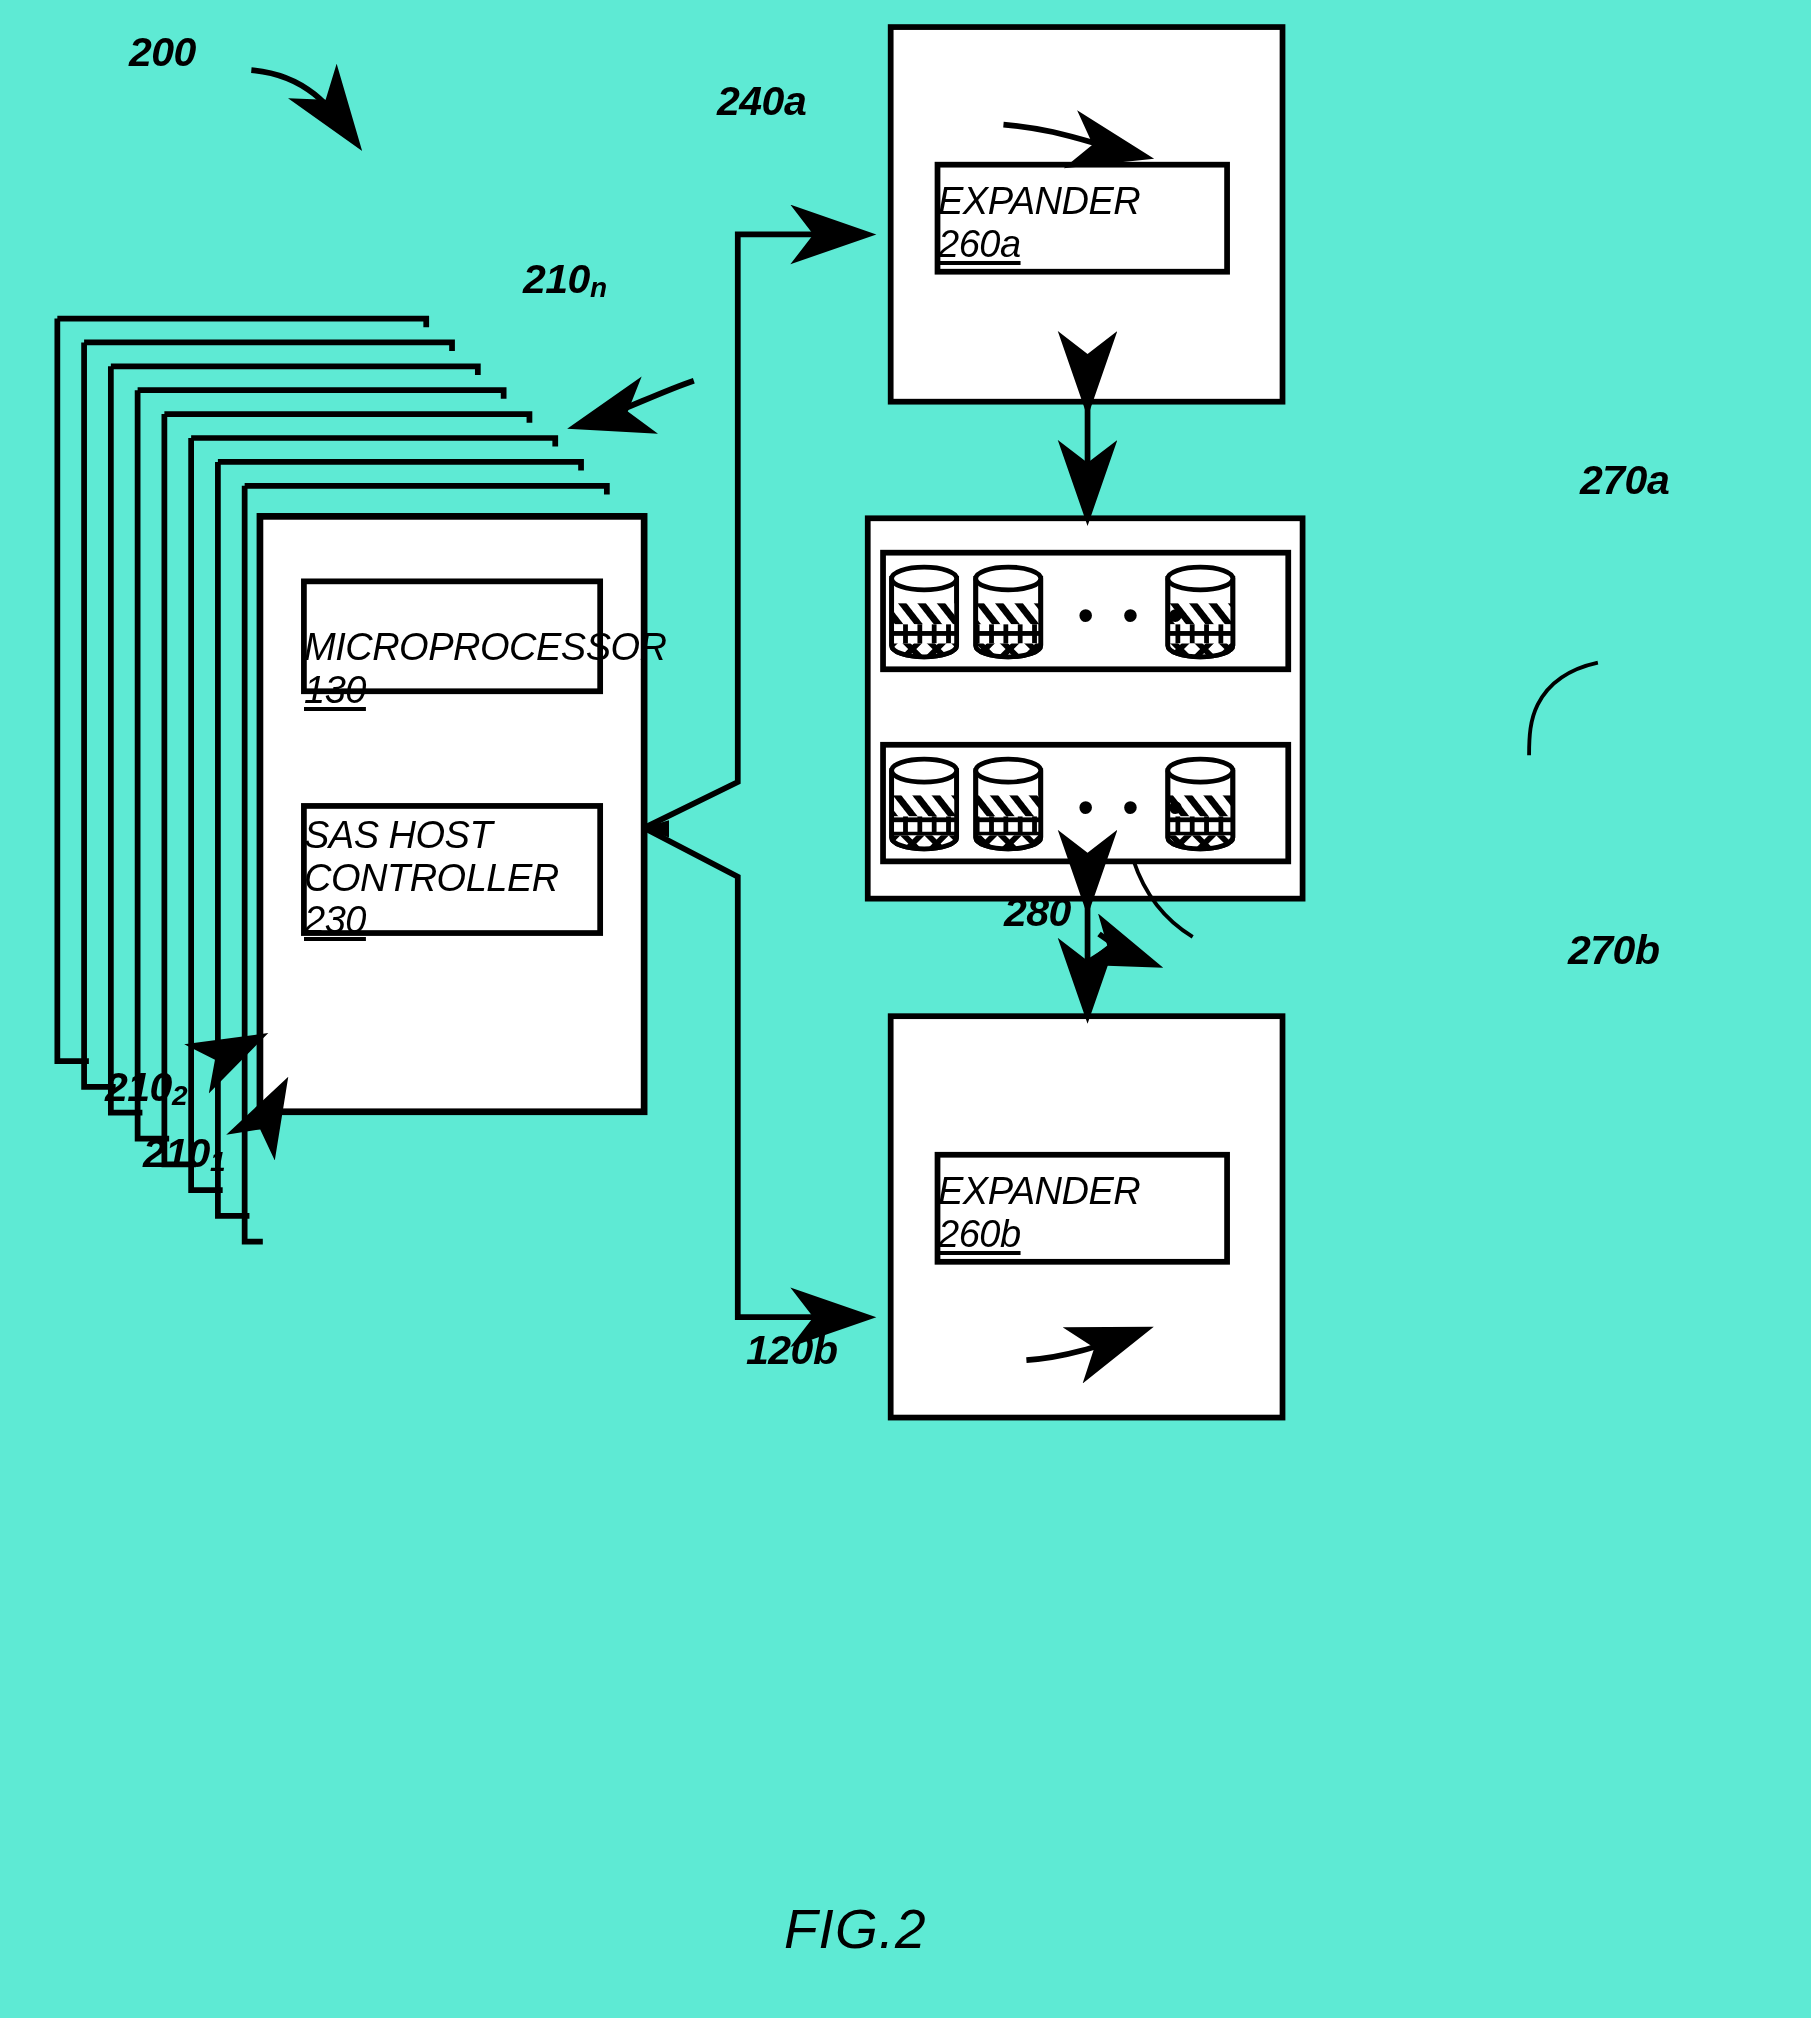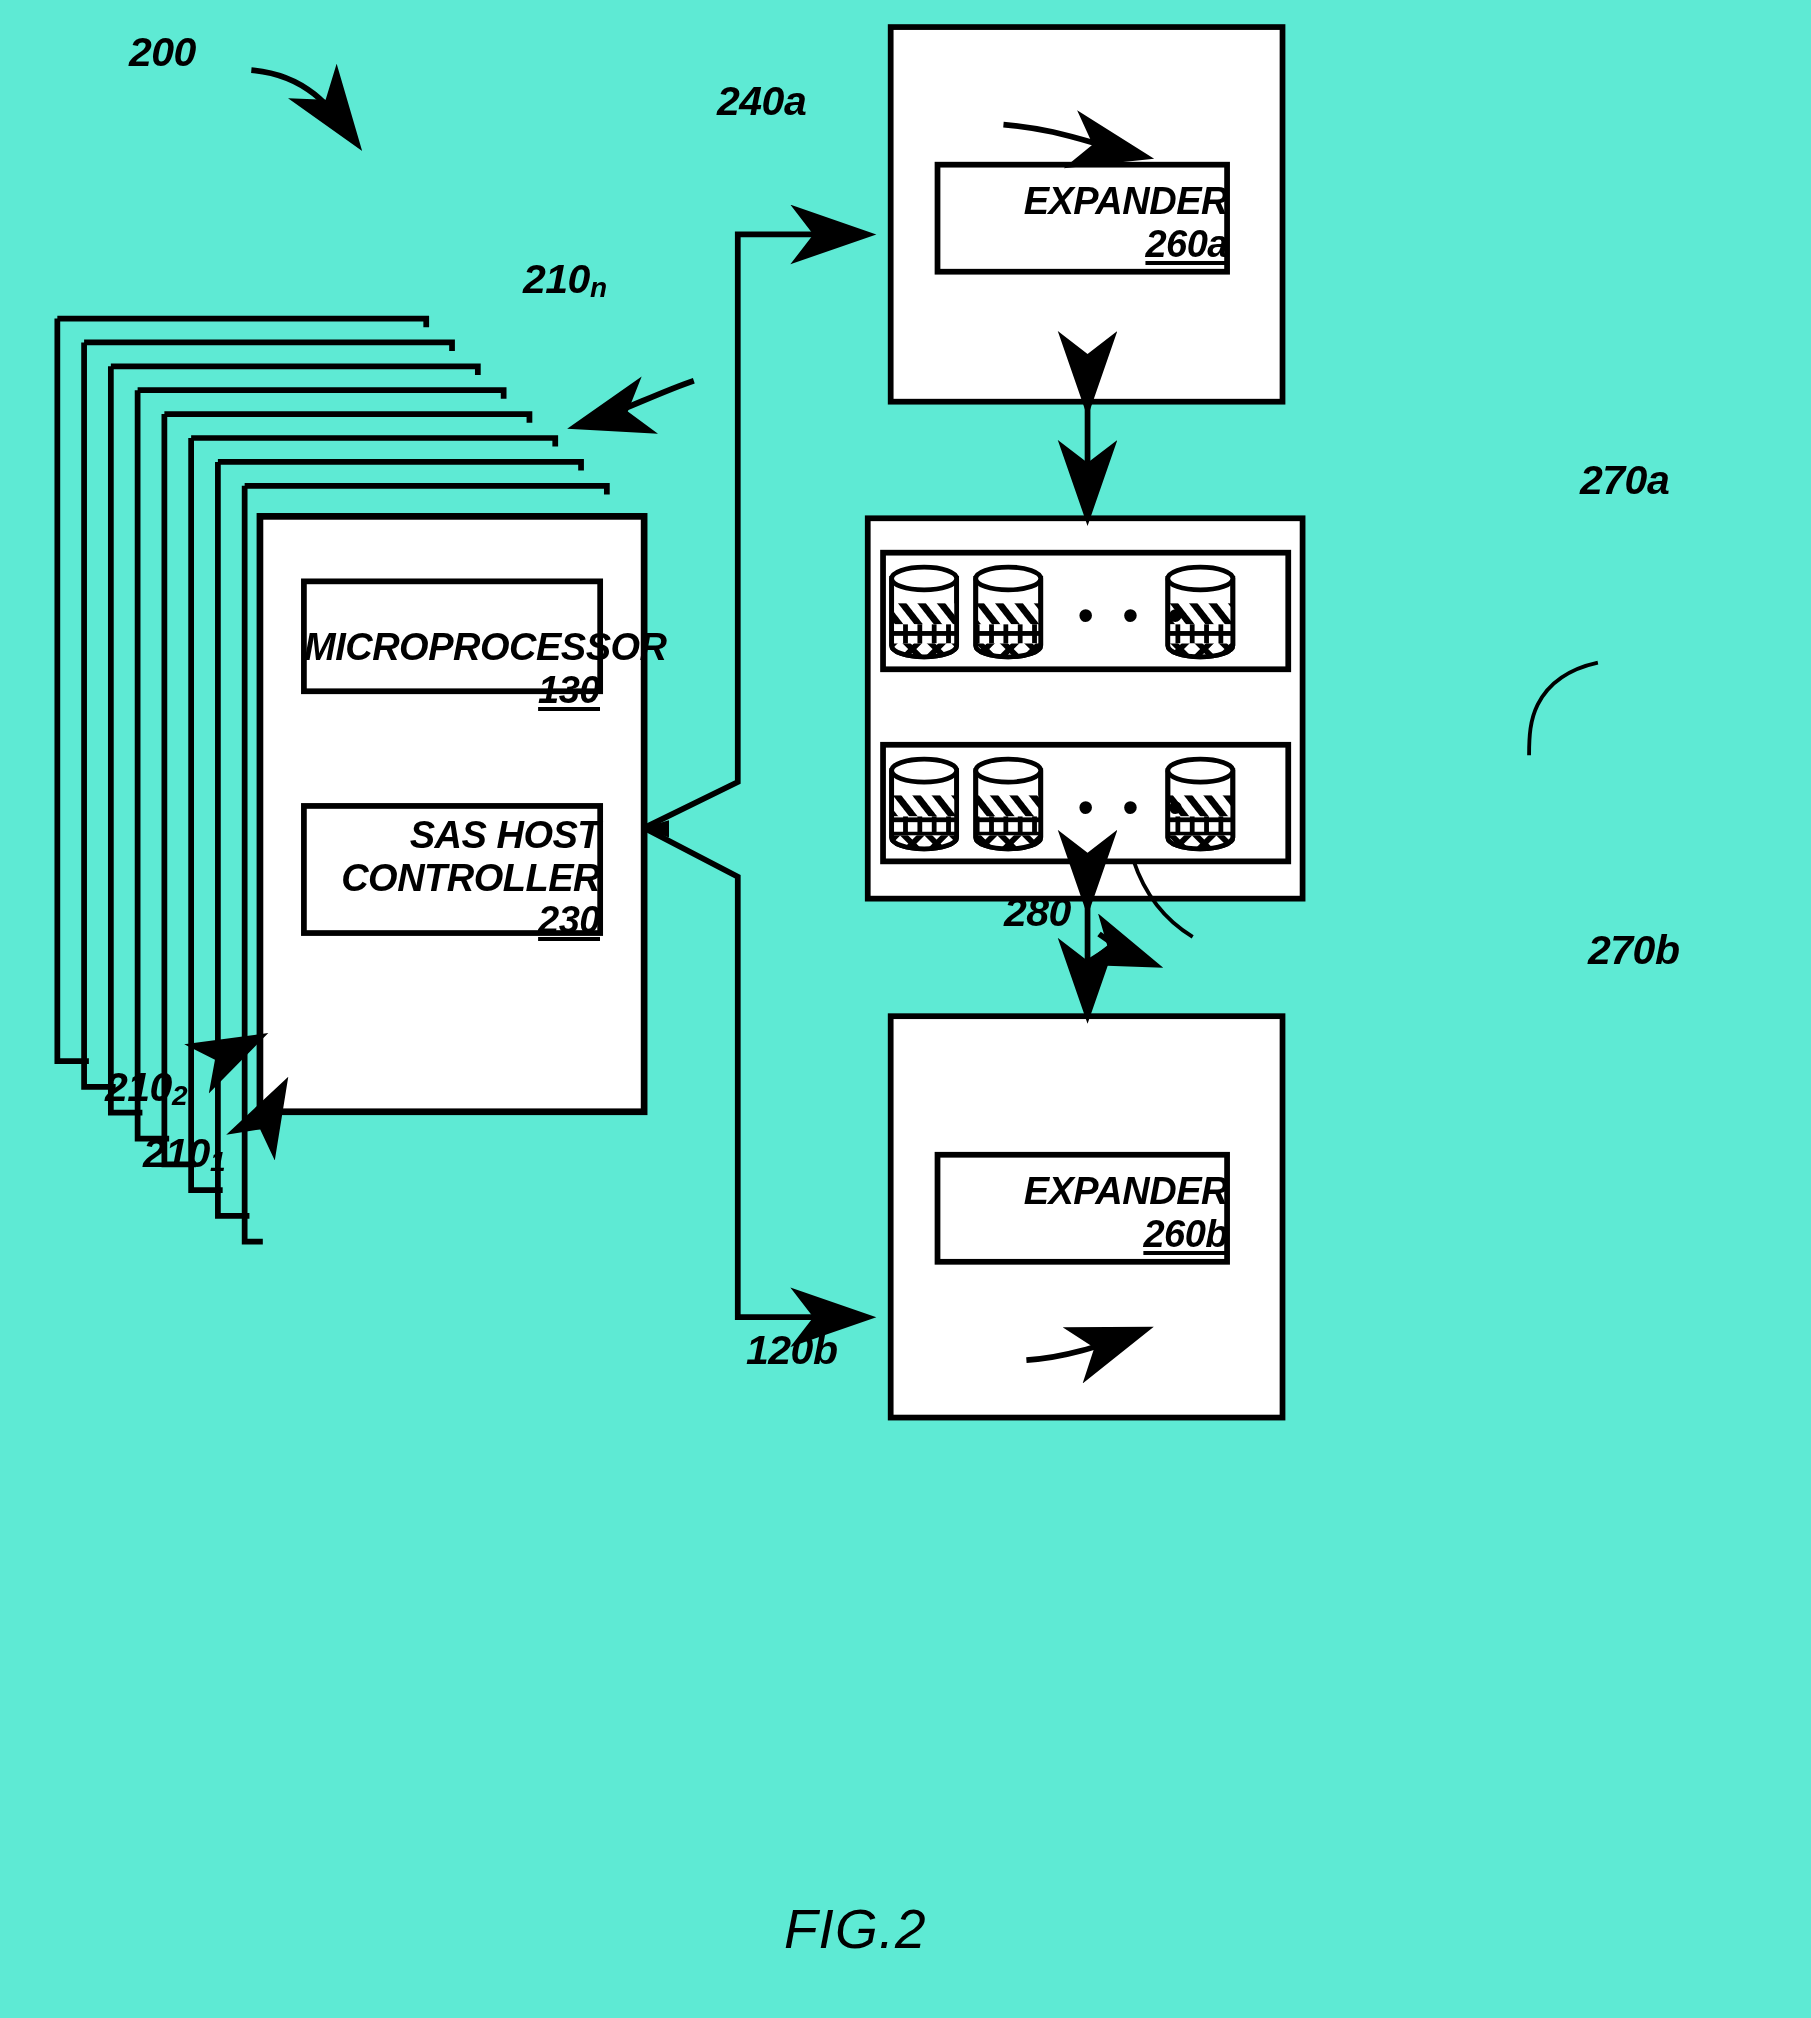--- a/index.html
+++ b/index.html
@@ -4,21 +4,21 @@
 <style>
   html,body{margin:0;padding:0;background:#fff;}
   body{font-family:"Liberation Sans",sans-serif;}
   #fig{position:relative;width:1811px;height:2019px;background:#5eead4;overflow:hidden;}
   svg.layer{position:absolute;left:0;top:0;width:1811px;height:2019px;}
 
   .lbl{position:absolute;font-style:italic;font-weight:bold;color:#000;
        font-family:"Liberation Sans",sans-serif;white-space:nowrap;letter-spacing:-0.5px;}
   .ref{font-size:41px;}
   .sub{font-size:28px;font-style:italic;font-weight:bold;}
-  .boxtxt{position:absolute;text-align:right;font-style:italic;font-weight:bold;
+  .boxtxt{position:absolute;text-align:left;font-style:italic;font-weight:normal;
           color:#000;font-family:"Liberation Sans",sans-serif;line-height:1.12;
           font-size:38px;letter-spacing:-0.5px;white-space:nowrap;}
   .uline{text-decoration:underline;text-underline-offset:3.8px;text-decoration-thickness:3.8px;}
   .figcap{position:absolute;font-style:italic;font-weight:normal;font-size:55px;
           font-family:"Liberation Sans",sans-serif;color:#000;letter-spacing:1px;}
   .dots{position:absolute;font-size:44px;font-weight:bold;color:#000;letter-spacing:8.6px;}
 </style>
 </head>
 <body>
 
@@ -207,21 +207,21 @@
   <div style="position:absolute;left:105px;top:1064px;">
     <span class="lbl ref" style="position:static;">210</span><span class="lbl sub" style="position:static;vertical-align:sub;">2</span>
   </div>
 
   <div style="position:absolute;left:143px;top:1130px;">
     <span class="lbl ref" style="position:static;">210</span><span class="lbl sub" style="position:static;vertical-align:sub;">1</span>
   </div>
 
   <div class="lbl ref" style="left:1580px;top:457px;">270a</div>
 
-  <div class="lbl ref" style="left:1568px;top:927px;margin-left:20px;">270b</div>
+  <div class="lbl ref" style="left:1568px;top:927px;">270b</div>
 
   <div class="lbl ref" style="left:1004px;top:889px;">280</div>
 
   <div class="boxtxt" style="left:304px;top:626px;width:296px;">
     <div>MICROPROCESSOR</div>
     <div class="uline">130</div>
   </div>
 
   <div class="boxtxt" style="left:304px;top:814px;width:296px;">
     <div>SAS  HOST</div>

